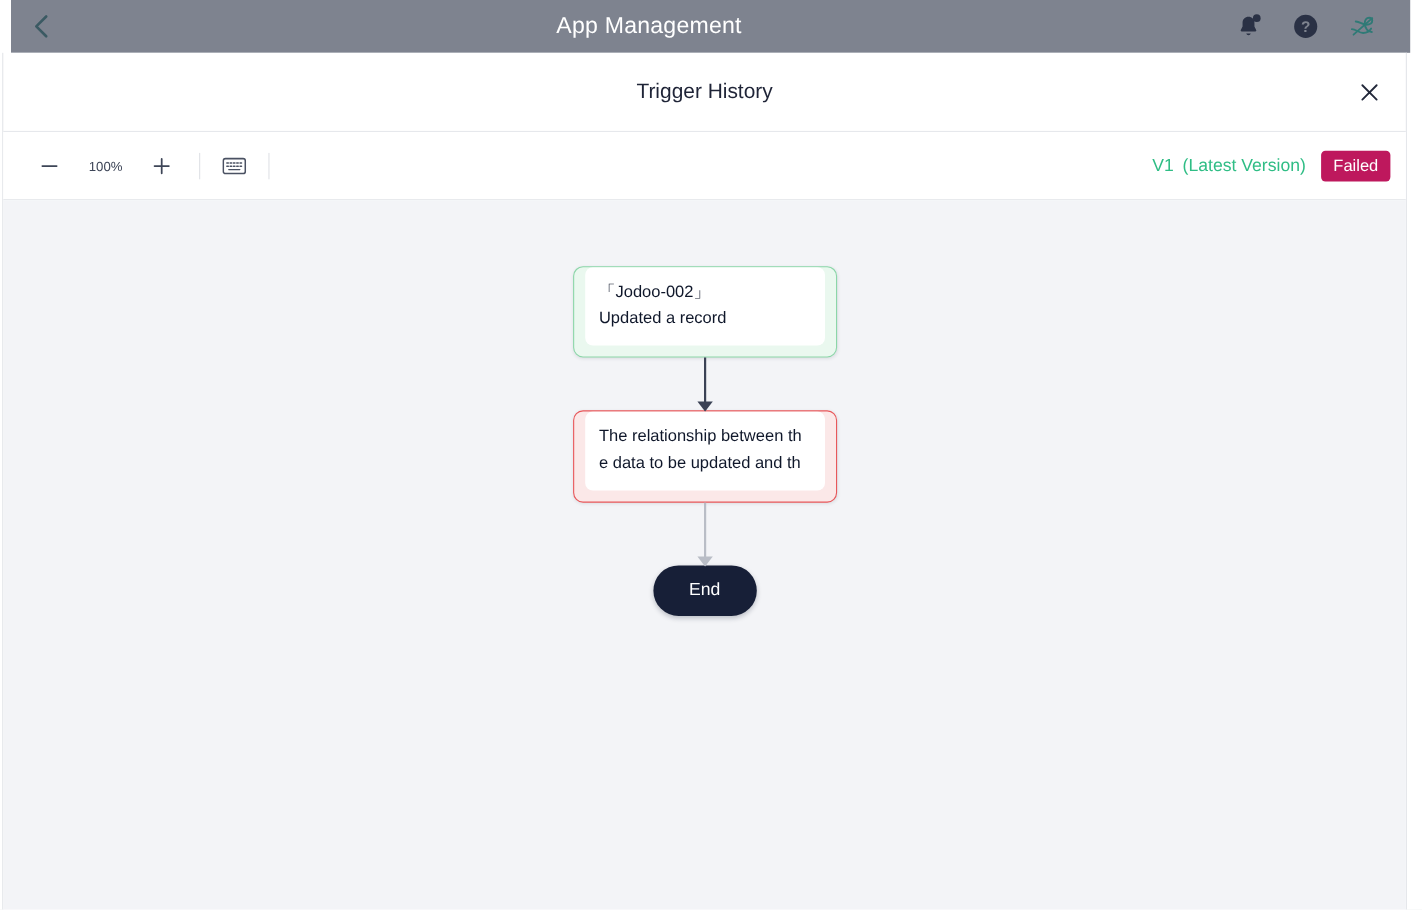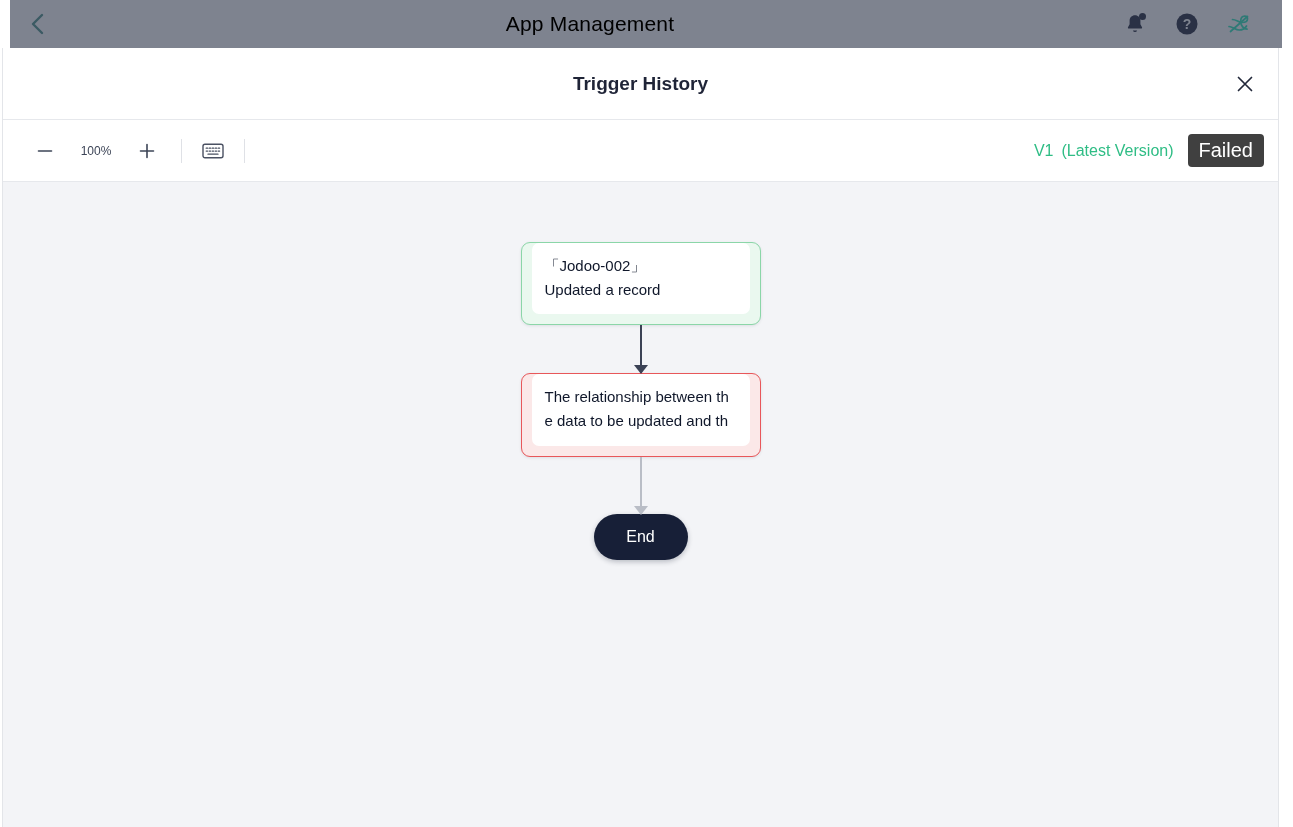--- a/index.html
+++ b/index.html
@@ -37,21 +37,21 @@
     display: flex;
     align-items: center;
     justify-content: center;
     cursor: pointer;
     flex: 0 0 auto;
   }
   .appbar-title {
     flex: 1 1 auto;
     text-align: center;
     font-size: 21px;
-    color: #000000;
+    color: #ffffff;
     letter-spacing: .2px;
   }
   .appbar-actions {
     flex: 0 0 auto;
     display: flex;
     align-items: center;
     gap: 26px;
     padding-right: 18px;
   }
   .appbar-icon {
@@ -78,21 +78,21 @@
   .titlebar {
     position: relative;
     height: 72px;
     border-bottom: 1px solid #e6e8ec;
     display: flex;
     align-items: center;
     justify-content: center;
   }
   .titlebar h1 {
     font-size: 19px;
-    font-weight: bold;
+    font-weight: normal;
     color: #1f2437;
   }
   .close-btn {
     position: absolute;
     right: 16px;
     top: 50%;
     transform: translateY(-50%);
     width: 34px;
     height: 34px;
     display: flex;
@@ -150,23 +150,23 @@
     font-size: 16px;
     color: #2fbd85;
     margin-right: 14px;
     display: flex;
     align-items: baseline;
     gap: 8px;
     cursor: pointer;
   }
   .version-label .vnum { font-weight: normal; }
   .status-badge {
-    background: #404040;
+    background: #be185d;
     color: #ffffff;
-    font-size: 20px;
+    font-size: 15px;
     border-radius: 4px;
     padding: 6px 11px 7px;
     line-height: 1;
     cursor: default;
     text-align: center;
   }
 
   
   .canvas {
     position: relative;

